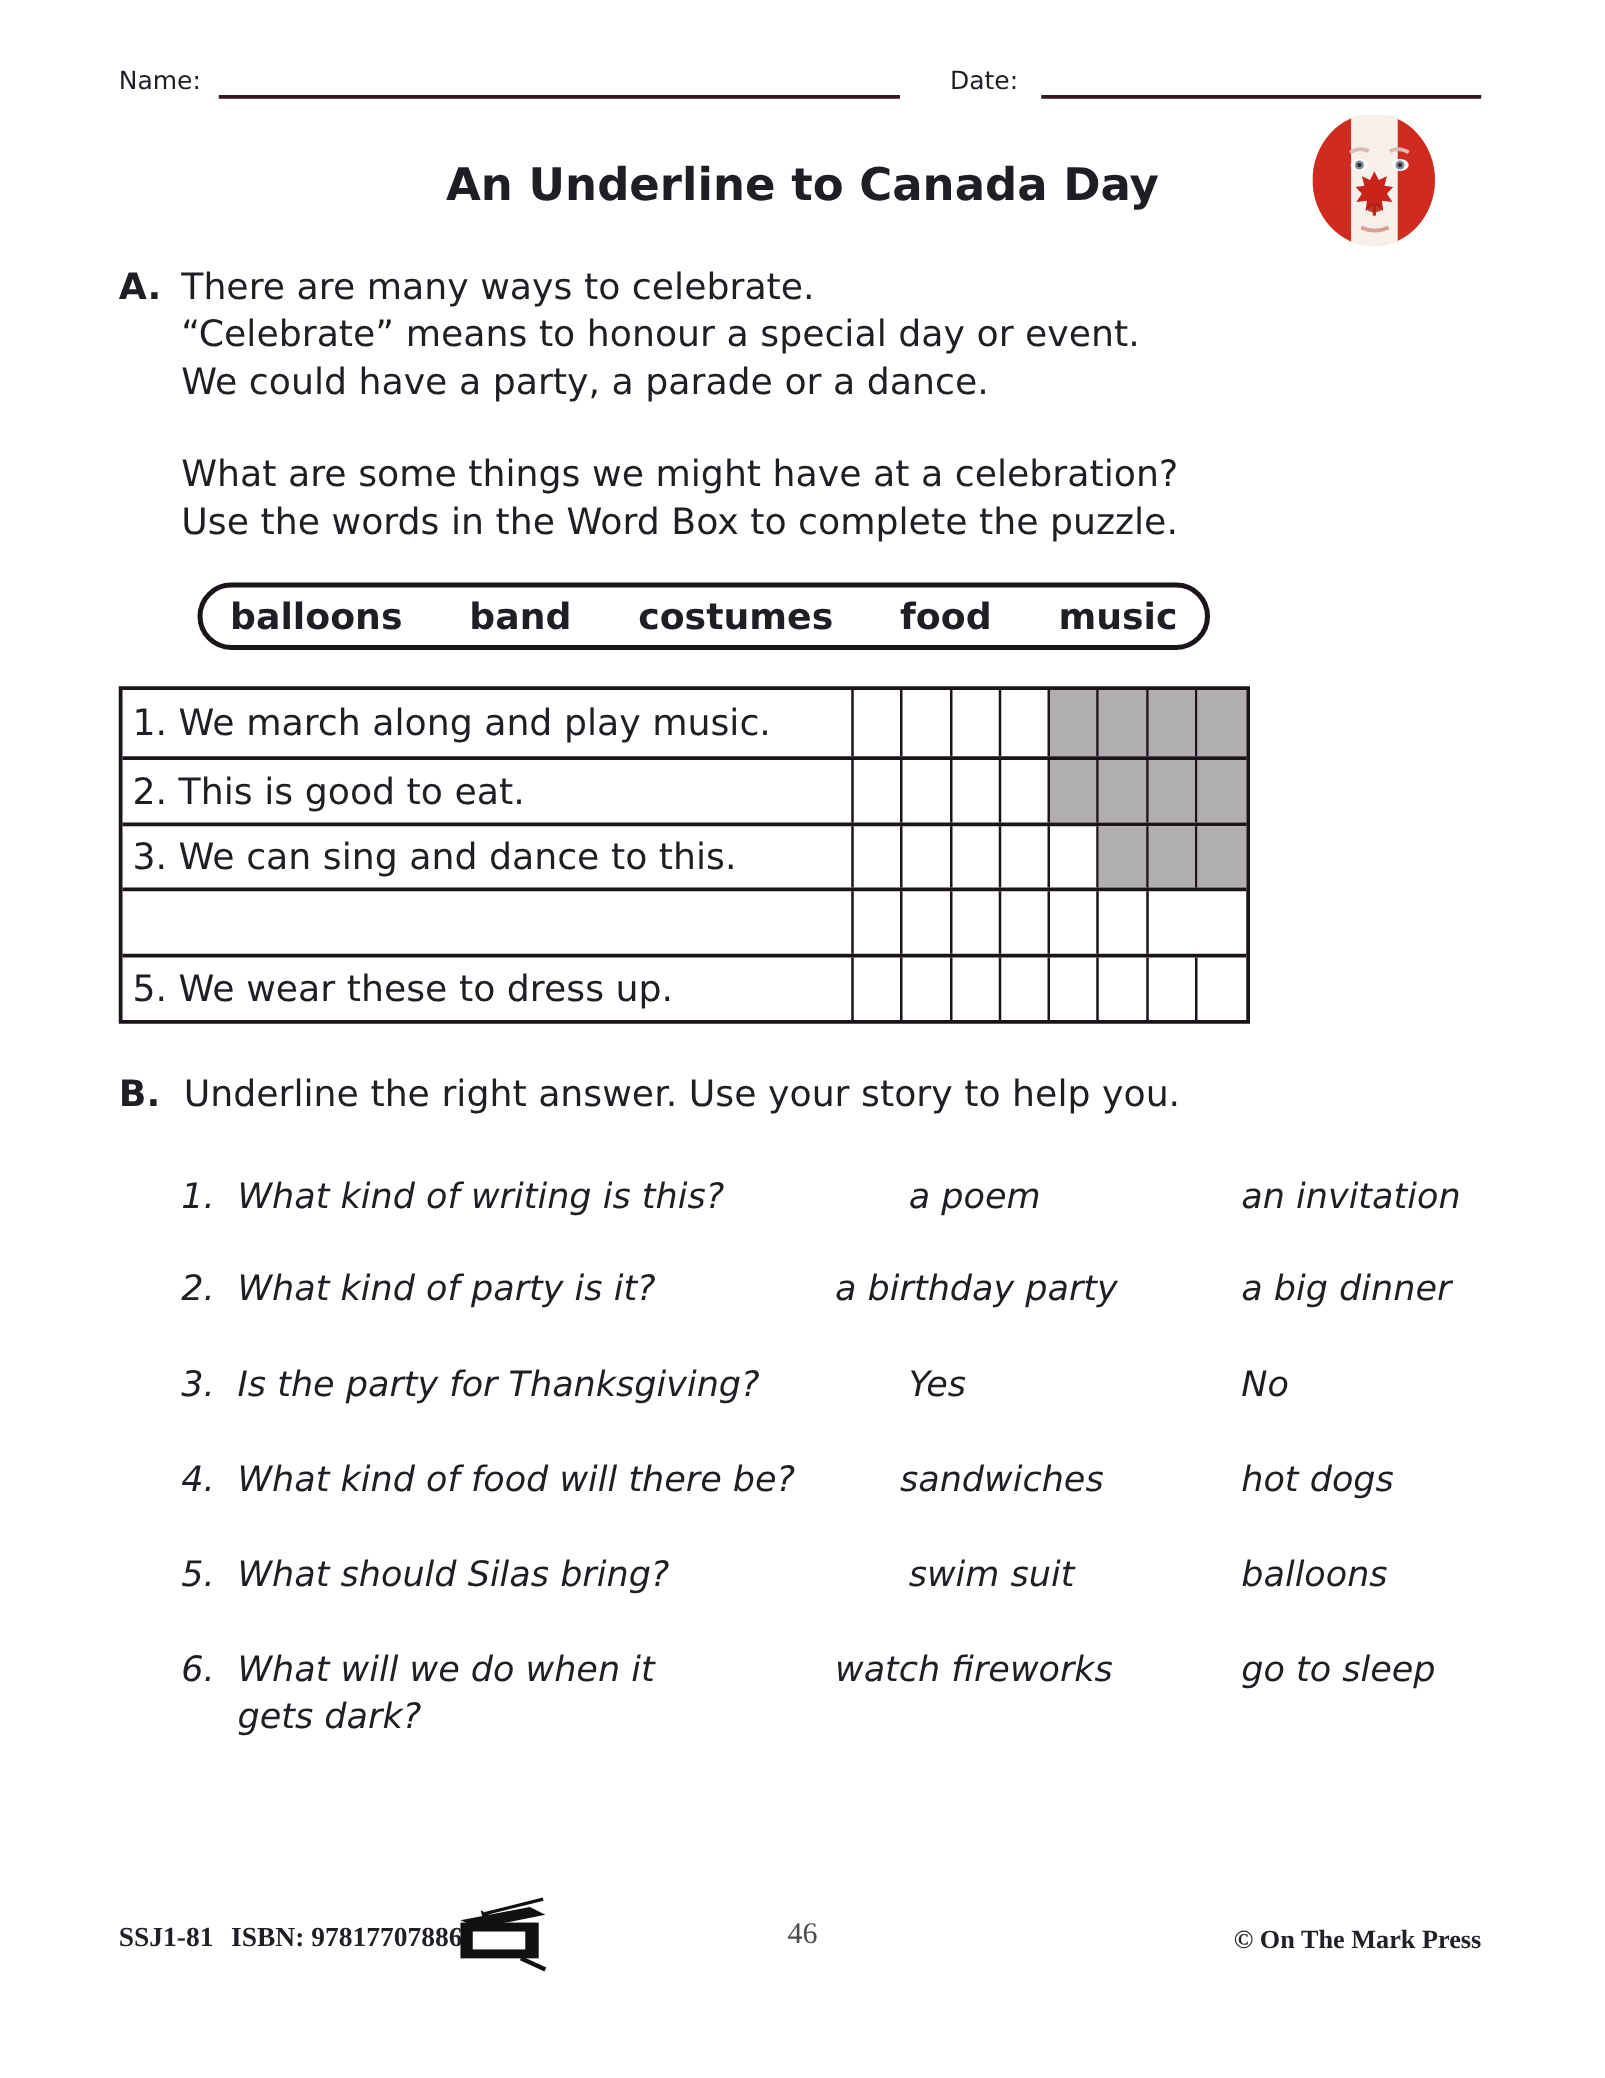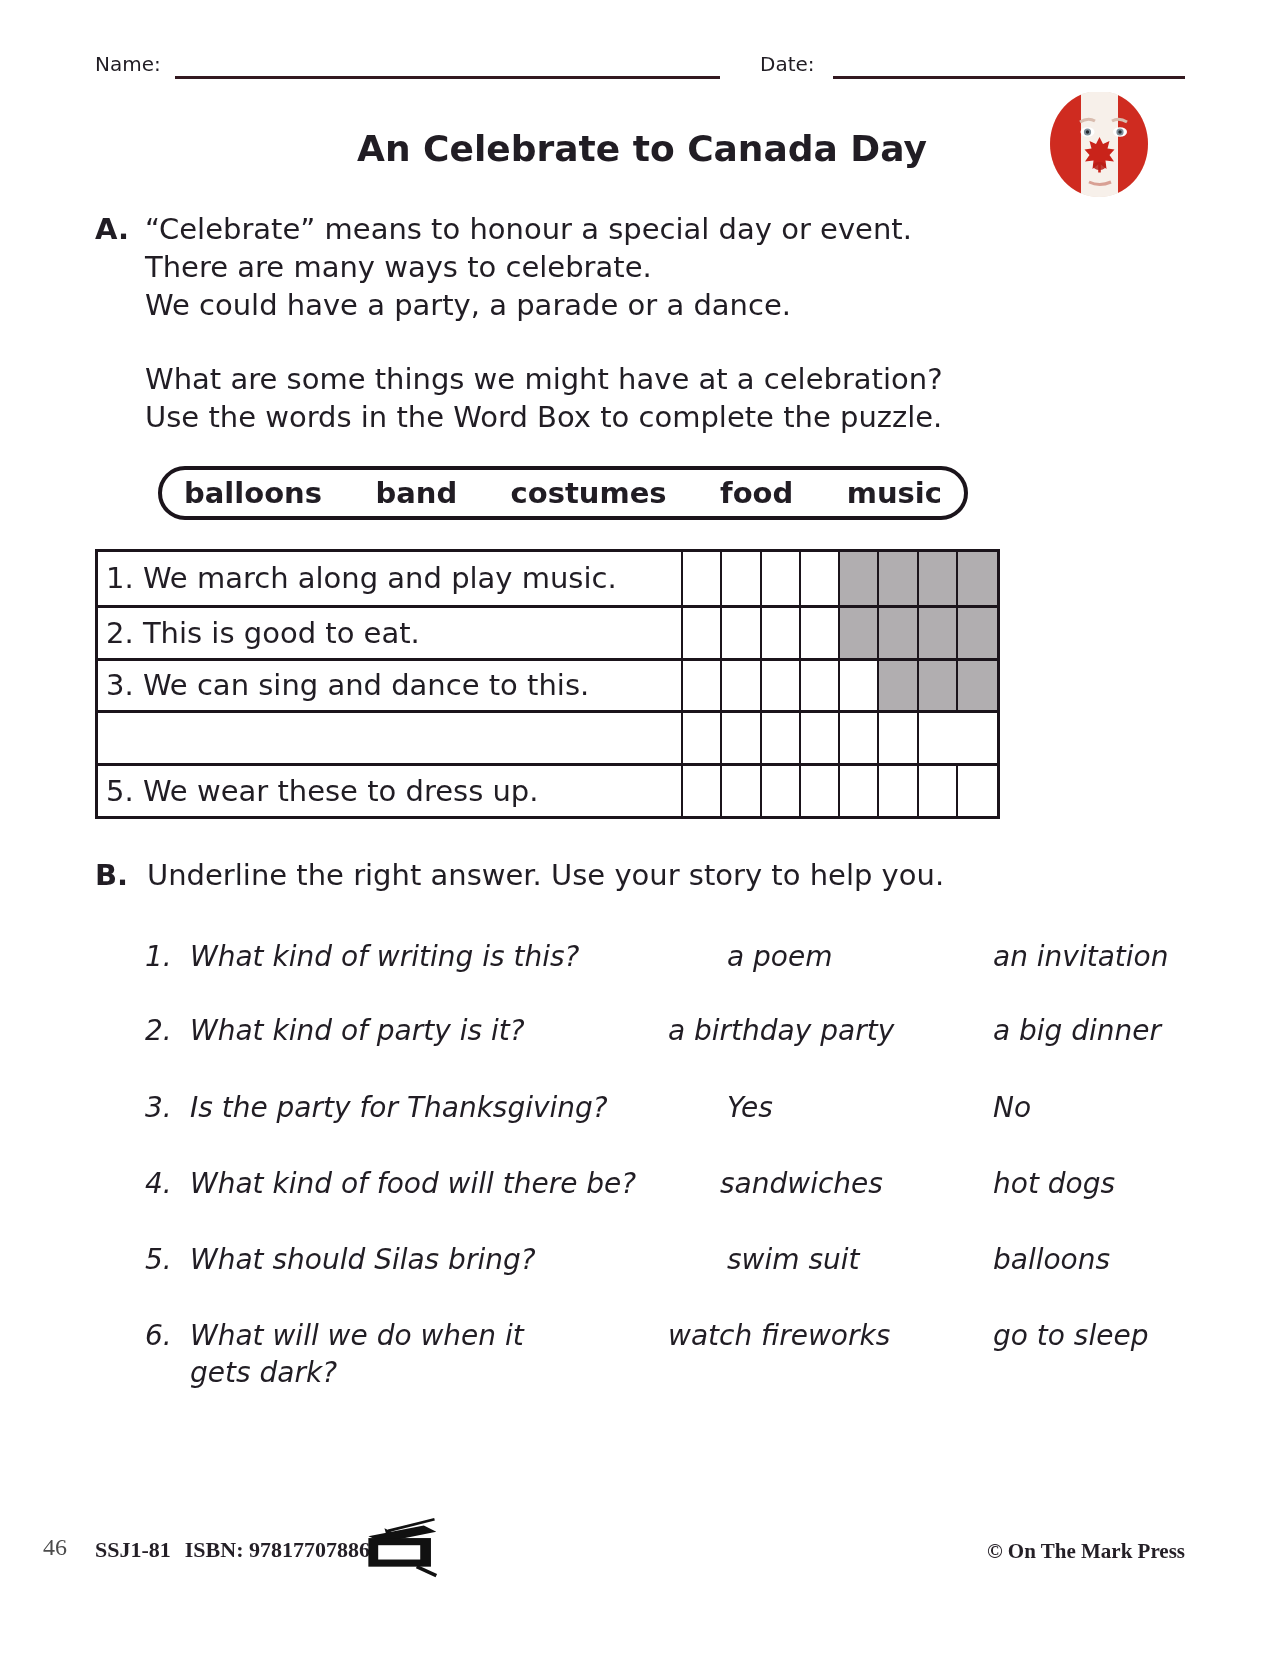--- a/index.html
+++ b/index.html
@@ -72,35 +72,35 @@
   #q2{top:1012px;}
   #q3{top:1089px;}
   #q4{top:1165px;}
   #q5{top:1241px;}
   #q6{top:1317px;}
   
   .ftr{position:absolute;font-family:"Liberation Serif","DejaVu Serif",serif;font-weight:bold;color:#241f26;}
   #ftr-left{left:95px;top:1537px;font-size:22px;}
   #ftr-left span{margin-right:14px;}
   #copier{position:absolute;left:363px;top:1516px;width:76px;height:62px;}
-  #page-num{position:absolute;left:0;right:0;top:1534px;text-align:left;
-    font-family:"Liberation Serif","DejaVu Serif",serif;font-size:24px;color:#4c4c4c;margin-left:43px;}
+  #page-num{position:absolute;left:0;right:0;top:1534px;text-align:center;
+    font-family:"Liberation Serif","DejaVu Serif",serif;font-size:24px;color:#4c4c4c;}
   #ftr-right{right:99px;top:1539px;font-size:21px;}
 </style>
 </head>
 <body>
 
 <div id="page">
 
   <div id="name-label" class="hdr-label">Name:</div>
   <div id="name-line" class="fill-line"></div>
   <div id="date-label" class="hdr-label">Date:</div>
   <div id="date-line" class="fill-line"></div>
 
-  <div id="title">An Celebrate to Canada Day</div>
+  <div id="title">An Underline to Canada Day</div>
 
   <div id="face-photo">
     <svg width="134" height="106" viewBox="0 0 134 106">
       <defs>
         <clipPath id="faceclip">
             <ellipse cx="64" cy="52" rx="49" ry="53"></ellipse>
           </clipPath>
       </defs>
       <g clip-path="url(#faceclip)">
         <rect x="0" y="0" width="134" height="106" fill="#eed9cd"></rect>
@@ -129,22 +129,22 @@
 
         <ellipse cx="64.5" cy="74" rx="6.5" ry="4" fill="#b71e16" opacity="0.85"></ellipse>
 
         <path d="M54,90 Q64.5,95 76,90" stroke="#d8a094" stroke-width="3" fill="none"></path>
       </g>
     </svg>
   </div>
 
   <div id="a-label" class="sec-label">A.</div>
   <div id="a-intro" class="para">
+    <div>There are many ways to celebrate.</div>
     <div>“Celebrate” means to honour a special day or event.</div>
-    <div>There are many ways to celebrate.</div>
     <div>We could have a party, a parade or a dance.</div>
   </div>
   <div id="a-prompt" class="para">
     <div>What are some things we might have at a celebration?</div>
     <div>Use the words in the Word Box to complete the puzzle.</div>
   </div>
 
   <div id="word-box">
     <span>balloons</span>
     <span>band</span>

